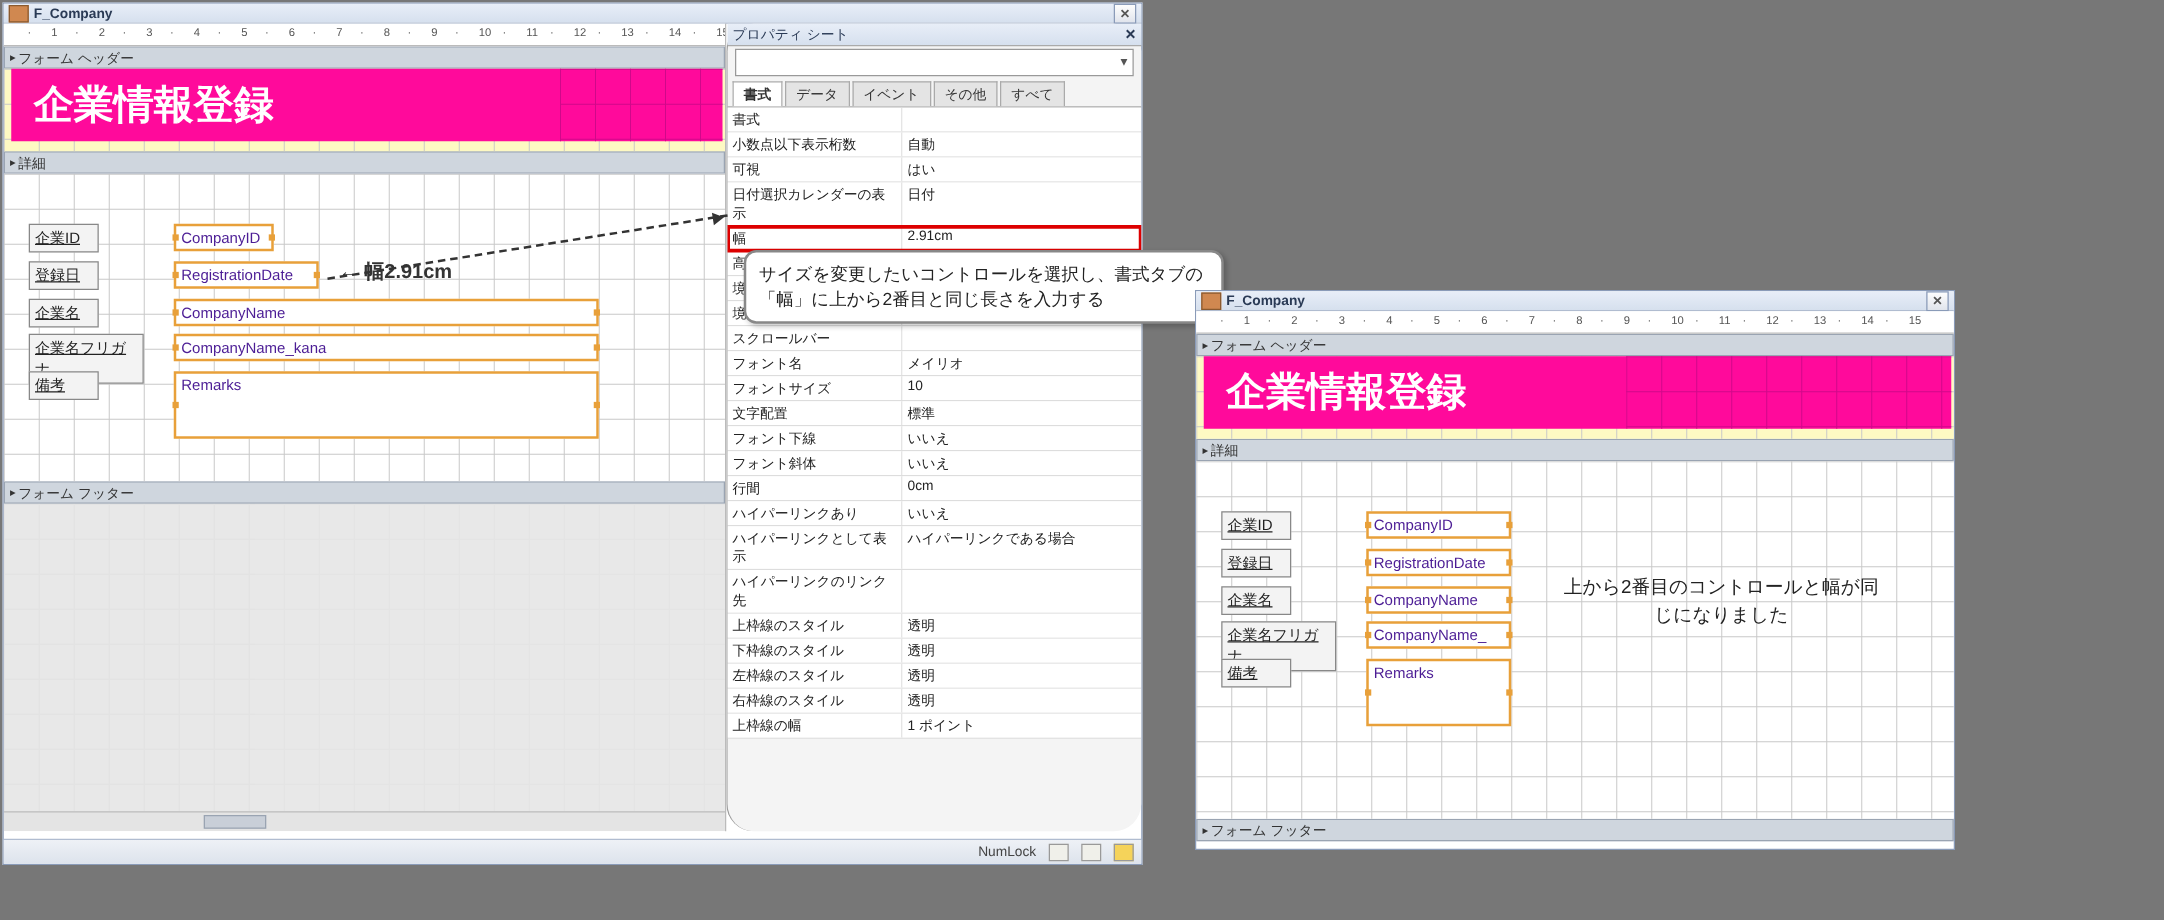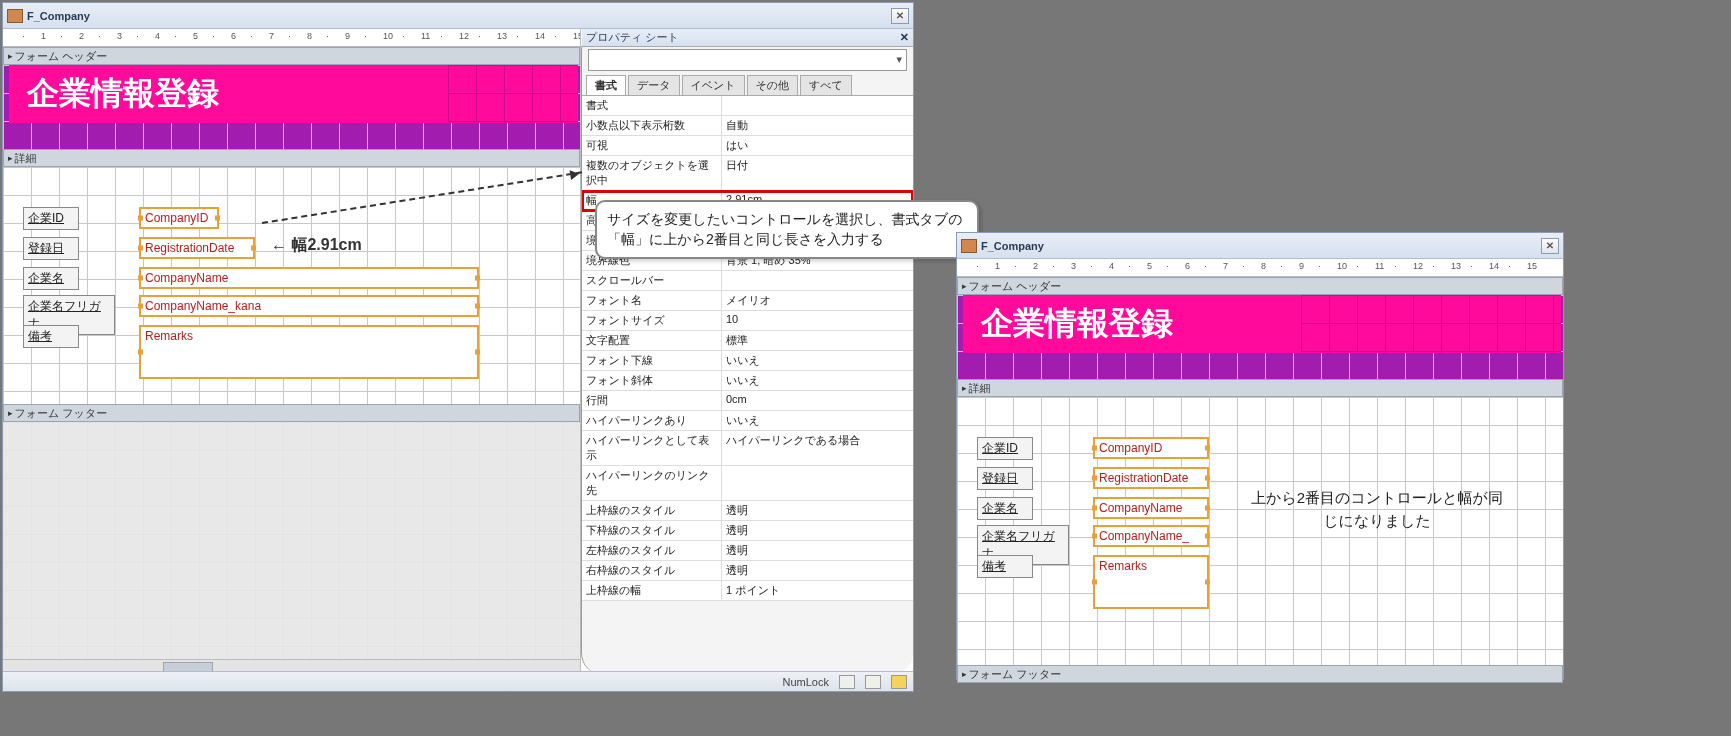--- a/index.html
+++ b/index.html
@@ -1,19 +1,19 @@
 <!DOCTYPE html>
 <html><head>
 <meta charset="utf-8">
 <style>
   * { box-sizing: border-box; margin: 0; padding: 0; }
   body { font-family: "Meiryo", sans-serif; font-size: 11px; background: #777; width: 1731px; height: 736px; position: relative; }
   
   .window { position: absolute; background: #fff; border: 1px solid #8a9bb8; }
-  .titlebar { height: 26px; background: linear-gradient(#e8eef8,#d6e0ee); display: flex; align-items: center; padding: 0 4px; border-bottom: 1px solid #b0bcd0; }
+  .titlebar { height: 16px; background: linear-gradient(#e8eef8,#d6e0ee); display: flex; align-items: center; padding: 0 4px; border-bottom: 1px solid #b0bcd0; }
   .titlebar .icon { width: 16px; height: 14px; background: #d08850; border: 1px solid #8a5a2f; margin-right: 4px; }
   .titlebar .title { flex: 1; font-weight: bold; color: #2a3a55; }
   .titlebar .close { width: 18px; height: 16px; border: 1px solid #8a9bb8; background: linear-gradient(#fdfdfd,#e0e4ec); color: #555; font-weight: bold; display:flex;align-items:center;justify-content:center; font-size:10px;}
   
   .ruler-h { height: 18px; background: #fff; border-bottom:1px solid #bbb; font-size:9px; color:#555; position:relative; overflow:hidden;}
   .ruler-h span { position:absolute; top:2px; }
   
   .section-bar { background: #cfd6de; border:1px solid #9aa4b2; height:18px; display:flex; align-items:center; padding:0 4px; color:#333;}
   .section-bar::before { content:"▸"; margin-right:2px; font-size:9px;}
   
@@ -23,21 +23,21 @@
     linear-gradient(90deg,#c8c8c8 1px, transparent 1px);
     background-size: 28px 28px;
   }
   
   .titleblock { position:absolute; left:6px; top:0; right:2px; height:58px; background:#ff0a9b; color:#fff; display:flex; align-items:center; padding-left:18px; font-size:32px; font-weight:bold;}
   .titleblock .gcell { position:absolute; top:0; right:0; width:130px; height:58px;
     background-image: linear-gradient(#d0088a 1px, transparent 1px), linear-gradient(90deg,#d0088a 1px, transparent 1px);
     background-size:28px 28px;}
   
   .lbl { position:absolute; background:#f3f3f3; border:1px solid #888; padding:2px 4px; font-size:12px; text-decoration:underline; color:#222;}
-  .fld { position:absolute; background:#fff; border:2px solid #e8a03a; padding:2px 4px; font-size:12px; color:#b91c1c;}
+  .fld { position:absolute; background:#fff; border:2px solid #e8a03a; padding:2px 4px; font-size:12px; color:#4c1d95;}
   .fld::before, .fld::after { content:""; position:absolute; width:5px; height:5px; background:#e8a03a; }
   .fld::before { left:-3px; top:50%; transform:translateY(-50%);}
   .fld::after  { right:-3px; top:50%; transform:translateY(-50%);}
   
   .annot-width { position:absolute; color:#333; font-size:16px; font-weight:bold;}
   
   .propsheet { position:absolute; background:#f4f4f4; border-left:1px solid #999;}
   .ps-header{ background:linear-gradient(#e8eef8,#d6e0ee); height:18px; border-bottom:1px solid #aaa; display:flex; justify-content:space-between; align-items:center; padding:0 4px; font-size:11px; color:#2a3a55;}
   .ps-sub { padding:3px 6px; font-size:11px; color:#333;}
   .ps-combo { margin:2px 6px 4px; height:22px; border:1px solid #999; background:#fff; position:relative;}
@@ -60,21 +60,21 @@
   .statusbar { position:absolute; left:0; right:0; bottom:0; height:20px; background:linear-gradient(#eef1f6,#dde3ec); border-top:1px solid #b0bcd0; display:flex; justify-content:flex-end; align-items:center; padding:0 6px; gap:10px; font-size:11px; color:#444;}
   .sb-icon { width:16px; height:14px; border:1px solid #999; background:#f0f0ea;}
   .sb-icon.y{ background:#f5d35a;}
   
   .scroll-h { height:16px; background:#e4e4e4; border-top:1px solid #bbb; position:relative;}
   .scroll-h .thumb { position:absolute; left:160px; width:50px; top:2px; bottom:2px; background:#c9cfd8; border:1px solid #9aa4b2;}
   
   .form-body{display:flex; height:calc(100% - 22px - 20px);}
   .form-left{flex:0 0 578px; display:flex; flex-direction:column; border-right:1px solid #bbb;}
   .form-left .content{flex:1; display:flex; flex-direction:column; overflow:hidden;}
-  .hdr-area{height:84px; position:relative; background:#a21caf;text-align:center;}
+  .hdr-area{height:66px; position:relative; background:#fef9c3;text-align:center;}
   .detail-area{flex:1; position:relative; background:#fff;}
 </style>
 </head>
 <body>
 
 <div class="window" style="left:2px; top:2px; width:912px; height:690px;">
   <div class="titlebar">
     <div class="icon"></div>
     <div class="title">F_Company</div>
     <div class="close">✕</div>
@@ -168,21 +168,21 @@
           </div>
           <div class="ps-row">
             <div class="k">小数点以下表示桁数</div>
             <div class="v">自動</div>
           </div>
           <div class="ps-row">
             <div class="k">可視</div>
             <div class="v">はい</div>
           </div>
           <div class="ps-row">
-            <div class="k">複数のオブジェクトを選択中</div>
+            <div class="k">日付選択カレンダーの表示</div>
             <div class="v">日付</div>
           </div>
           <div class="ps-row hi">
             <div class="k">幅</div>
             <div class="v">2.91cm</div>
           </div>
           <div class="ps-row">
             <div class="k">高さ</div>
             <div class="v"></div>
           </div>

